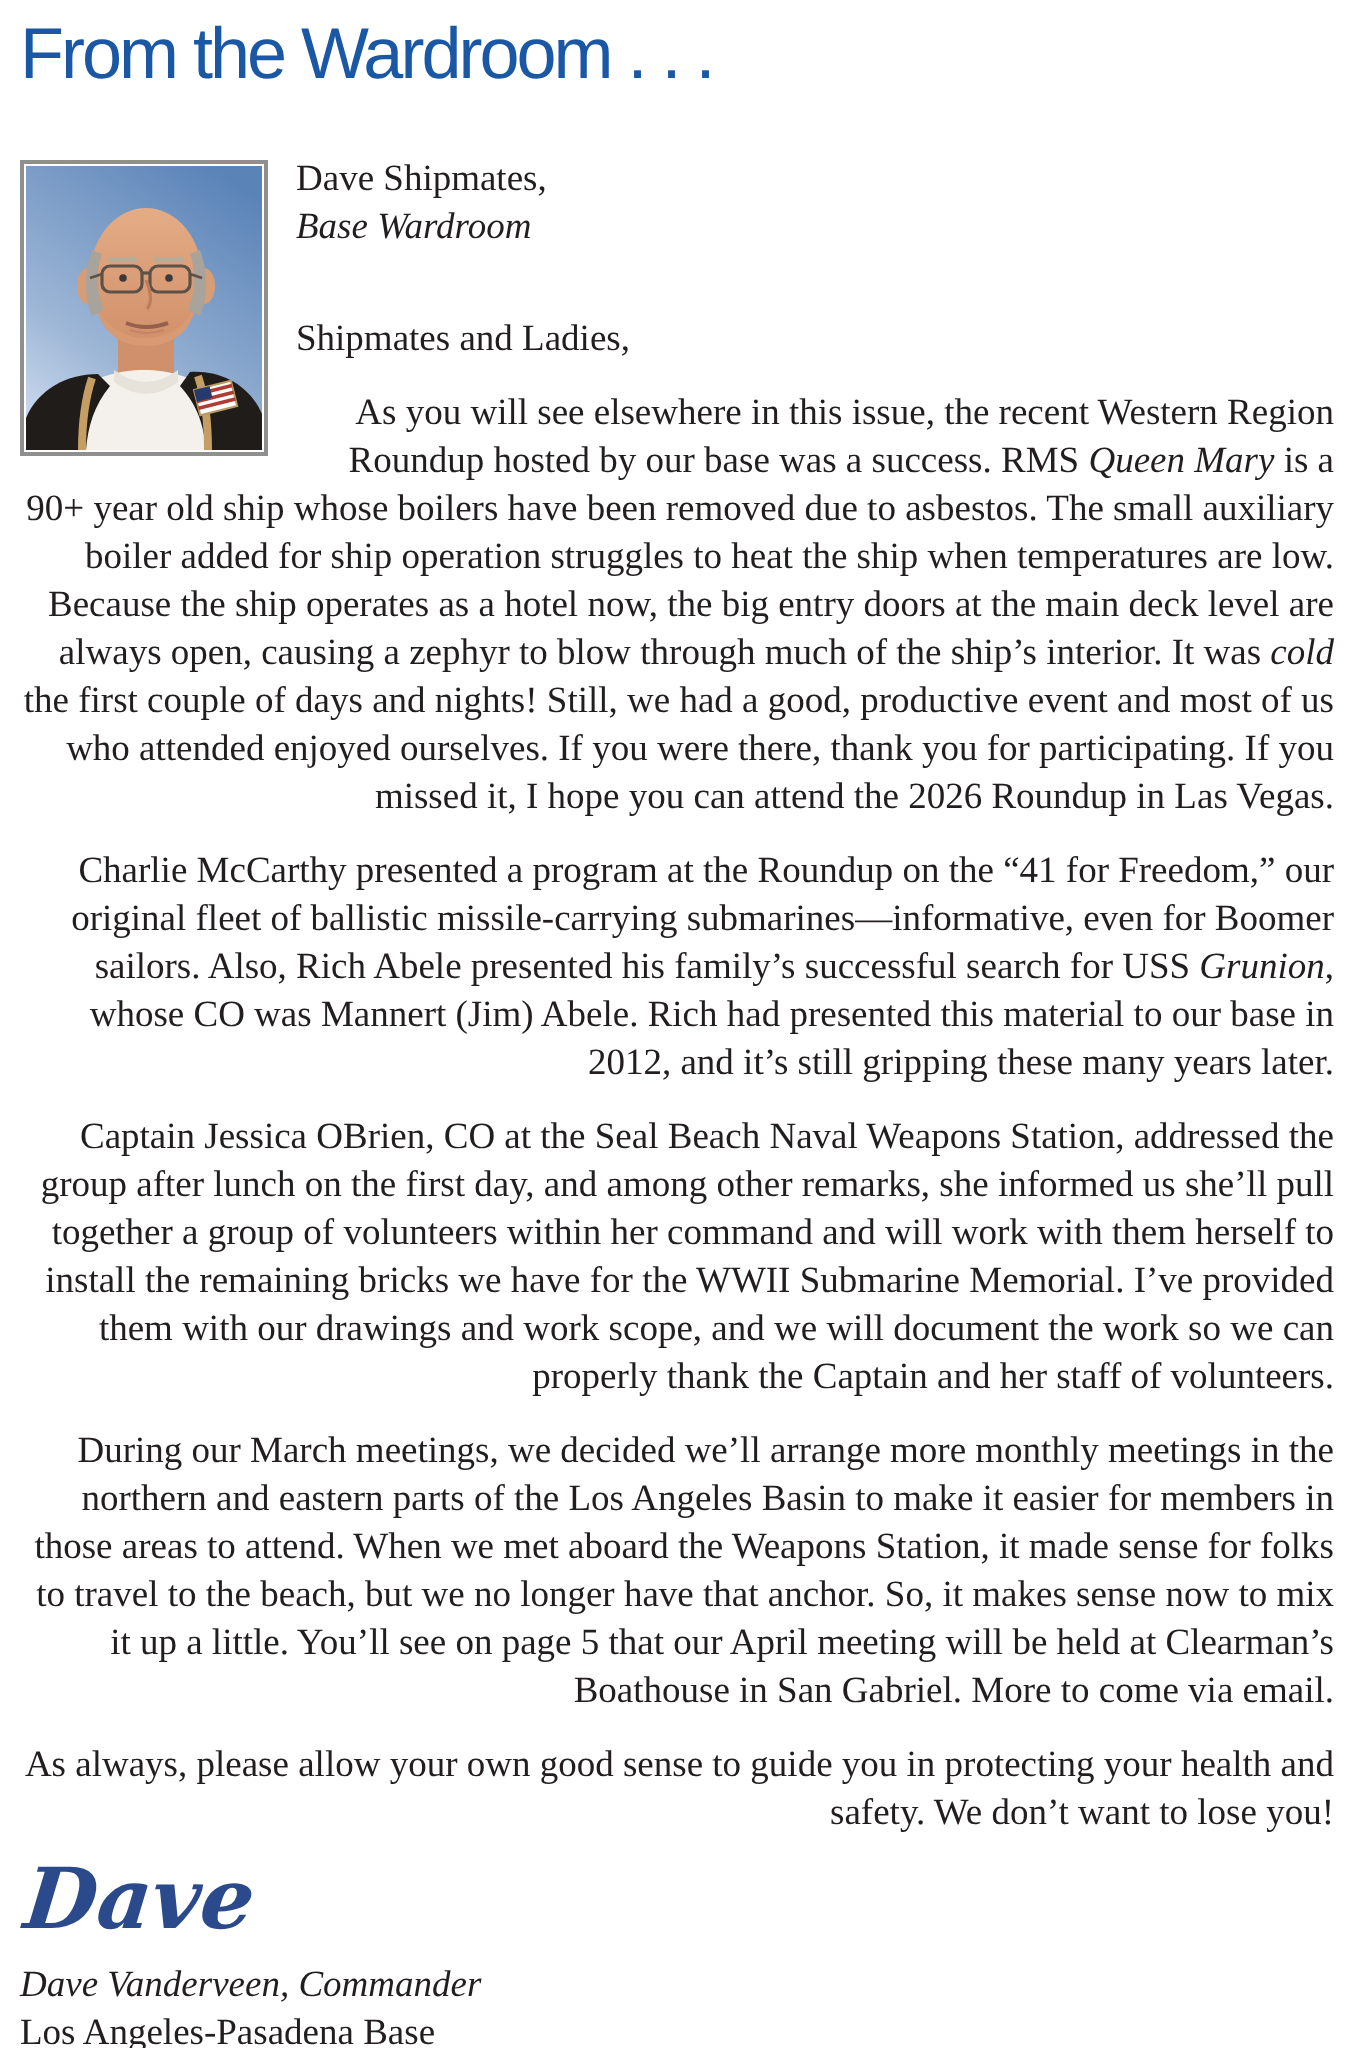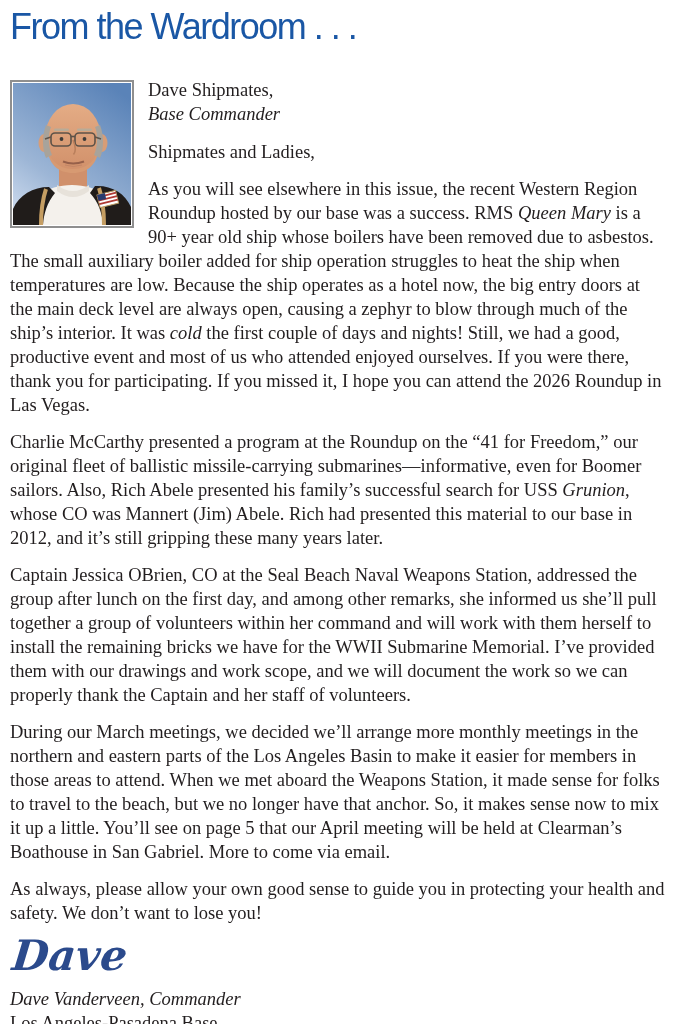--- a/index.html
+++ b/index.html
@@ -36,29 +36,29 @@
     margin: 2px 14px 4px 0;
   }
   .photo-frame svg { display: block; }
   .byline {
     margin: 6px 0 0 0;
     font-size: 18.5px;
     line-height: 24px;
   }
   .it { font-style: italic; }
   .salutation {
-    margin: 14px 0 0 0;
+    margin: 32px 0 0 0;
     font-size: 18.5px;
     line-height: 24px;
   }
   .para {
     margin: 13px 0 0 0;
     font-size: 18.5px;
     line-height: 24px;
-    text-align: left;
+    text-align: right;
   }
   .signature {
     clear: none;
     margin: 8px 0 0 0;
     font-family: "DejaVu Serif", serif;
     font-style: italic;
     font-weight: bold;
     font-size: 42px;
     line-height: 46px;
     color: var(--signature-blue, #2b4a8c);
@@ -143,21 +143,21 @@
 
         <path d="M60 57 C62.5 63 63.5 68 60.5 71.5" stroke="#b97f5c" stroke-width="1.6" fill="none"></path>
 
         <path d="M50 78.5 Q60 82.5 71 78.5" stroke="#96604a" stroke-width="2" fill="none"></path>
         <path d="M52 82 Q60 85 69 82" stroke="#c28566" stroke-width="1" fill="none"></path>
       </svg>
     </div>
 
     <p class="byline">
       <span>Dave Shipmates,</span><br>
-      <span class="it">Base Commander</span>
+      <span class="it">Base Wardroom</span>
     </p>
 
     <p class="salutation">Shipmates and Ladies,</p>
 
     <div>
         <p class="para"><span>As you will see elsewhere in this issue, the recent Western Region Roundup hosted by our base was a success. RMS </span><span class="it">Queen Mary</span><span> is a 90+ year old ship whose boilers have been removed due to asbestos. The small auxiliary boiler added for ship operation struggles to heat the ship when temperatures are low. Because the ship operates as a hotel now, the big entry doors at the main deck level are always open, causing a zephyr to blow through much of the ship’s interior. It was </span><span class="it">cold</span><span> the first couple of days and nights! Still, we had a good, productive event and most of us who attended enjoyed ourselves. If you were there, thank you for participating. If you missed it, I hope you can attend the 2026 Roundup in Las Vegas.</span></p>
         <p class="para"><span>Charlie McCarthy presented a program at the Roundup on the “41 for Freedom,” our original fleet of ballistic missile-carrying submarines—informative, even for Boomer sailors. Also, Rich Abele presented his family’s successful search for USS </span><span class="it">Grunion</span><span>, whose CO was Mannert (Jim) Abele. Rich had presented this material to our base in 2012, and it’s still gripping these many years later.</span></p>
         <p class="para"><span>Captain Jessica OBrien, CO at the Seal Beach Naval Weapons Station, addressed the group after lunch on the first day, and among other remarks, she informed us she’ll pull together a group of volunteers within her command and will work with them herself to install the remaining bricks we have for the WWII Submarine Memorial. I’ve provided them with our drawings and work scope, and we will document the work so we can properly thank the Captain and her staff of volunteers.</span></p>
         <p class="para"><span>During our March meetings, we decided we’ll arrange more monthly meetings in the northern and eastern parts of the Los Angeles Basin to make it easier for members in those areas to attend. When we met aboard the Weapons Station, it made sense for folks to travel to the beach, but we no longer have that anchor. So, it makes sense now to mix it up a little. You’ll see on page 5 that our April meeting will be held at Clearman’s Boathouse in San Gabriel. More to come via email.</span></p>
         <p class="para"><span>As always, please allow your own good sense to guide you in protecting your health and safety. We don’t want to lose you!</span></p>

